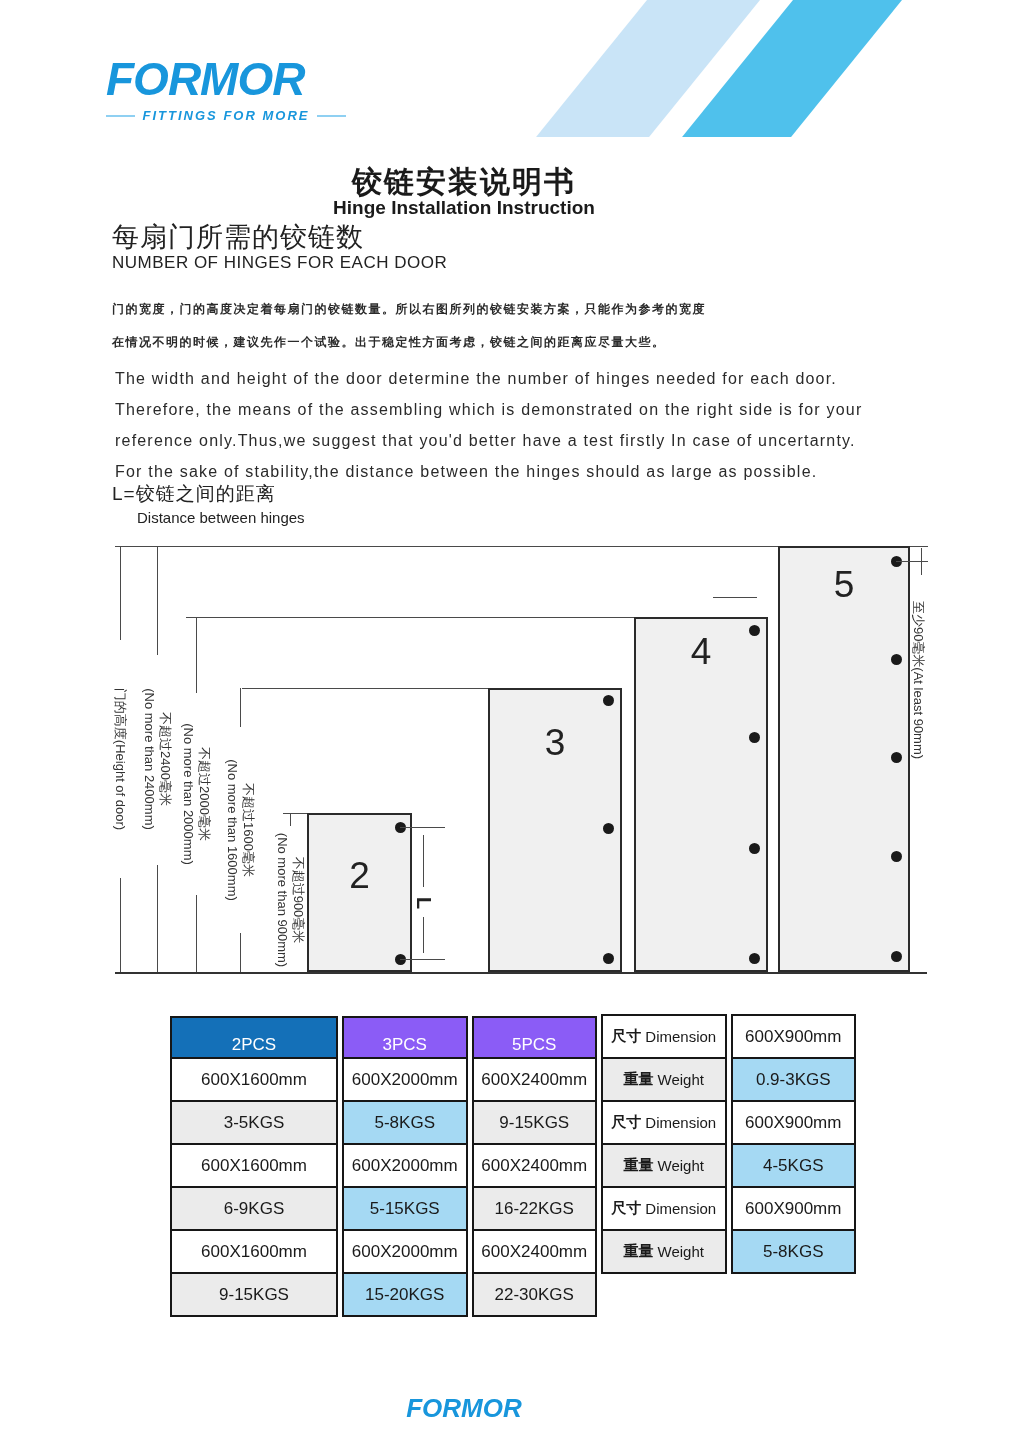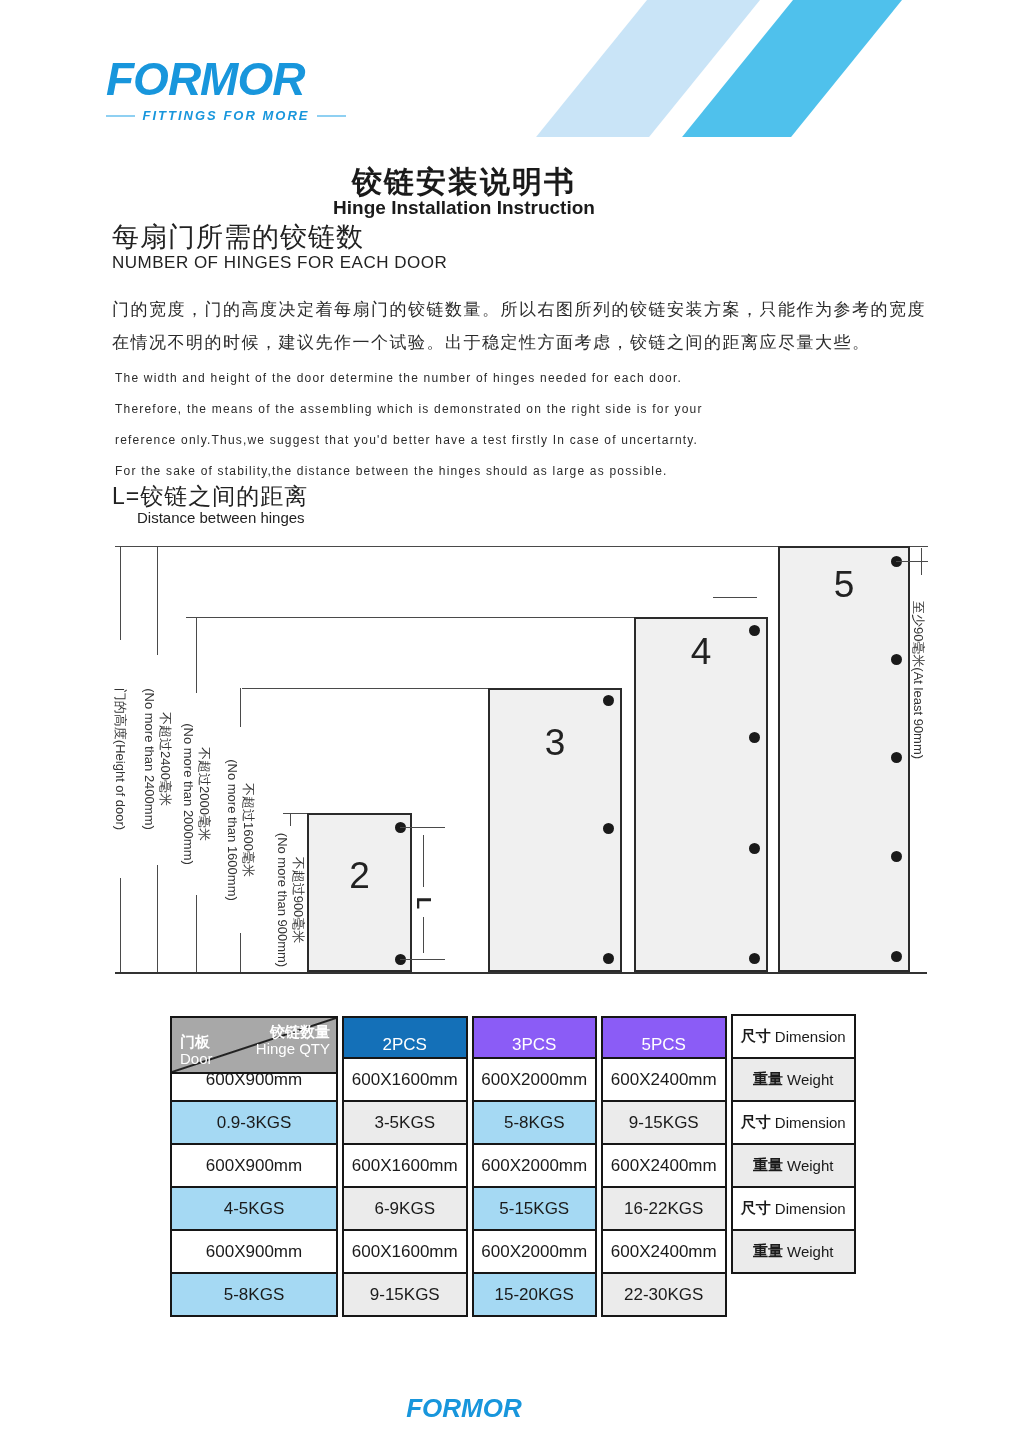--- a/index.html
+++ b/index.html
@@ -16,23 +16,23 @@
   .stripe-light { left:647px; width:113px; background:#c9e4f7; transform:skewX(-39deg); }
   .stripe-dark  { left:793px; width:109px; background:#4fc1ec; transform:skewX(-39deg); }
   .footer-logo { position:absolute; left:0; top:1393px; width:100%; text-align:center;
                  font-size:26px; font-weight:700; font-style:italic; color:#1896dc; letter-spacing:0; }
 
   
   .title-zh { position:absolute; left:0; top:162px; width:100%; text-align:center; font-size:30px; font-weight:700; color:#1a1a1a; letter-spacing:2px; }
   .title-en { position:absolute; left:0; top:197px; width:100%; text-align:center; font-size:19px; font-weight:700; color:#1a1a1a; }
   .sec-zh { position:absolute; left:112px; top:219px; font-size:27px; color:#222; letter-spacing:1px; }
   .sec-en { position:absolute; left:112px; top:253px; font-size:17px; color:#222; letter-spacing:0.5px; }
-  .para-zh { position:absolute; left:112px; top:293px; width:840px; font-size:17px; line-height:33px; color:#2a2a2a; letter-spacing:1.5px; }
-  .para-en { position:absolute; left:115px; top:363px; width:830px; font-size:12px; line-height:31px; color:#2a2a2a; letter-spacing:1.2px; }
-  .legend-zh { position:absolute; left:112px; top:481px; font-size:23px; color:#222; letter-spacing:1px; }
+  .para-zh { position:absolute; left:112px; top:293px; width:840px; font-size:12px; line-height:33px; color:#2a2a2a; letter-spacing:1.5px;font-weight:bold; }
+  .para-en { position:absolute; left:115px; top:363px; width:830px; font-size:16px; line-height:31px; color:#2a2a2a; letter-spacing:1.2px; }
+  .legend-zh { position:absolute; left:112px; top:481px; font-size:19px; color:#222; letter-spacing:1px; }
   .legend-en { position:absolute; left:137px; top:509px; font-size:15px; color:#222; }
 
   
   .diagram { position:absolute; left:112px; top:543px; width:822px; height:465px; }
   .hline { position:absolute; height:0; border-top:1px solid #4a4a4a; }
   .vline { position:absolute; width:0; border-left:1px solid #4a4a4a; }
   .l-top   { left:3px;   top:3px;   width:818px; }
   .l-2000  { left:74px;  top:74px;  width:448px; }
   .l-1600  { left:130px; top:145px; width:246px; }
   .l-900   { left:171px; top:270px; width:24px; }
@@ -179,30 +179,20 @@
     <div class="vline" style="left:311px;top:292px;height:52px"></div>
     <div class="vline" style="left:311px;top:374px;height:36px"></div>
     <div class="ltxt">L</div>
 
     <div class="vline" style="left:809px;top:5px;height:27px"></div>
     <div class="hline" style="left:784px;top:18px;width:34px"></div>
     <div class="rot" style="left:806px;top:137px">至少90毫米(At least 90mm)</div>
   </div>
 
   <div class="htable">
-    <div class="cell hrow c-corner">
-      <div class="corner-tr">
-        <div style="font-weight:700">铰链数量</div>
-        <div>Hinge QTY</div>
-      </div>
-      <div class="corner-bl">
-        <div style="font-weight:700">门板</div>
-        <div>Door</div>
-      </div>
-    </div>
     <div class="cell hrow c-pcs-blue">2PCS</div>
     <div class="cell hrow c-pcs-gray">3PCS</div>
     <div class="cell hrow c-pcs-gray">5PCS</div>
 
     <div class="cell lblcell">
       <span class="zh">尺寸</span>
       <span>Dimension</span>
     </div>
     <div class="cell">600X900mm</div>
     <div class="cell">600X1600mm</div>

